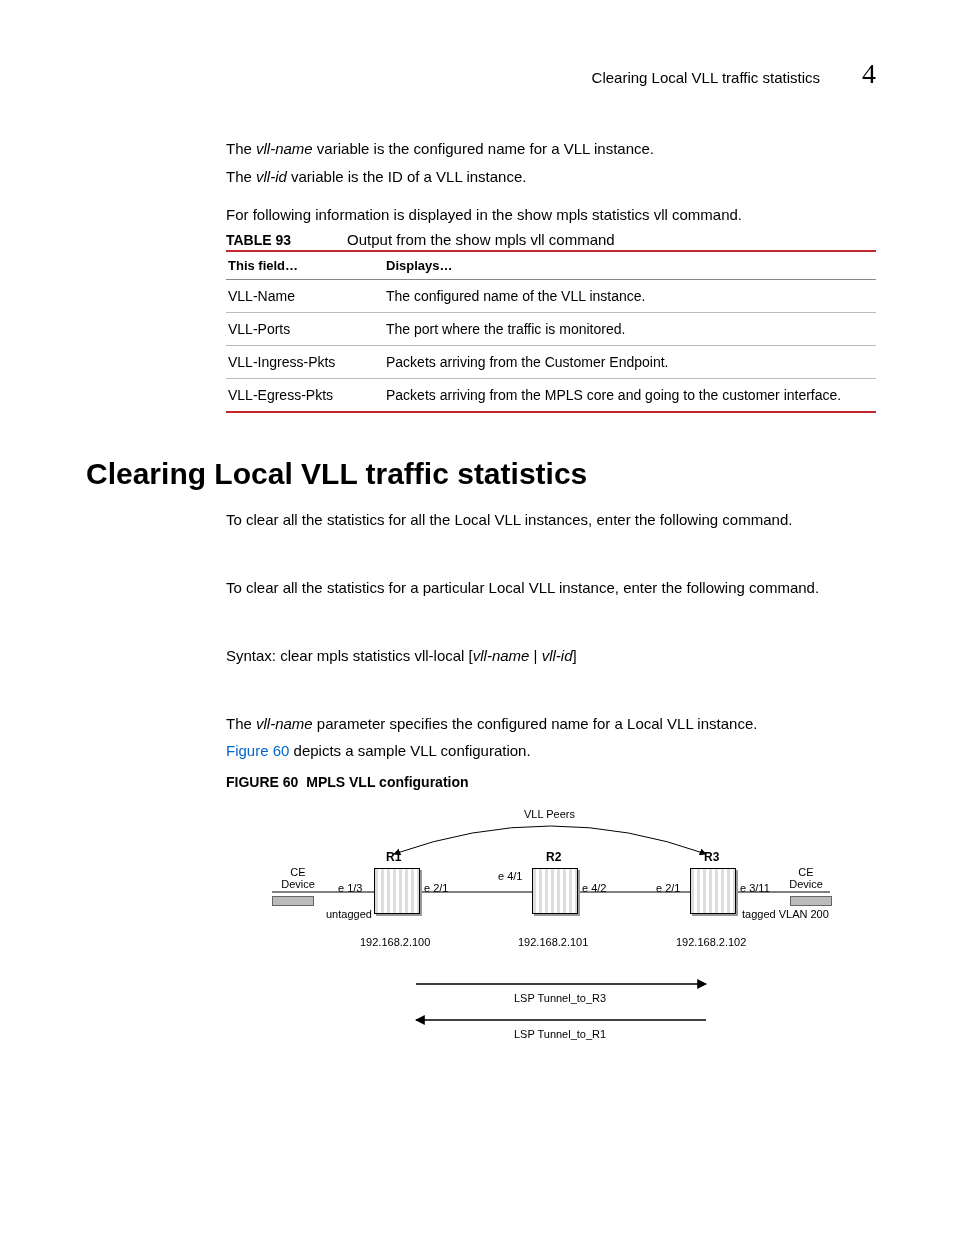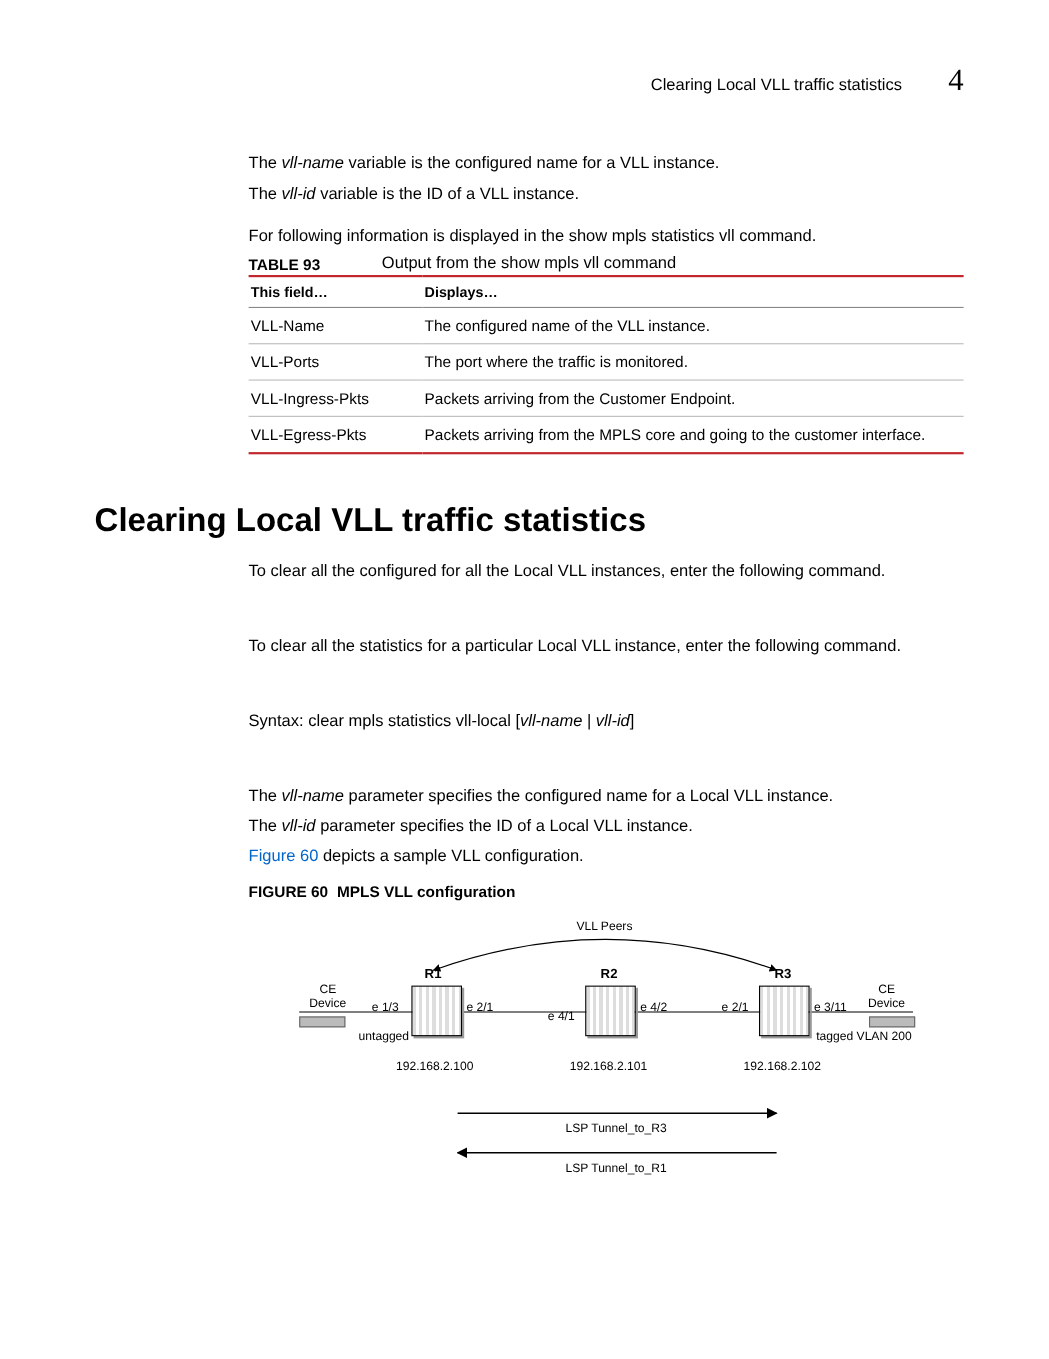--- a/index.html
+++ b/index.html
@@ -141,33 +141,30 @@
           <td>VLL-Egress-Pkts</td>
           <td>Packets arriving from the MPLS core and going to the customer interface.</td>
         </tr>
       </tbody>
     </table>
   </div>
 
   <h2 class="section">Clearing Local VLL traffic statistics</h2>
 
   <div class="body-col">
-    <p>To clear all the configured for all the Local VLL instances, enter the following command.</p>
+    <p>To clear all the statistics for all the Local VLL instances, enter the following command.</p>
     <div class="gap-lg"></div>
     <p>To clear all the statistics for a particular Local VLL instance, enter the following command.</p>
     <div class="gap-lg"></div>
     <p>
       <span>Syntax:  clear mpls statistics vll-local [</span><em class="var">vll-name</em><span> | </span><em class="var">vll-id</em><span>]</span>
     </p>
     <div class="gap-lg"></div>
     <p>
       <span>The </span><em class="var">vll-name</em><span> parameter specifies the configured name for a Local VLL instance.</span>
-    </p>
-    <p>
-      <span>The </span><em class="var">vll-id</em><span> parameter specifies the ID of a Local VLL instance.</span>
     </p>
   </div>
 
 
   <div class="body-col">
     <p>
       <a href="#" class="figref">Figure 60</a><span> depicts a sample VLL configuration.</span>
     </p>
     <p class="figcap">
       <span class="figlabel">FIGURE 60</span>
@@ -200,21 +197,21 @@
 
       <span class="lbl bold" style="left:120px; top:44px;">R1</span>
       <div class="router" style="left:108px; top:62px;"></div>
       <span class="lbl" style="left:72px;  top:76px;">e 1/3</span>
       <span class="lbl" style="left:158px; top:76px;">e 2/1</span>
       <span class="lbl" style="left:60px;  top:102px;">untagged</span>
       <span class="lbl" style="left:94px;  top:130px;">192.168.2.100</span>
 
       <span class="lbl bold" style="left:280px; top:44px;">R2</span>
       <div class="router" style="left:266px; top:62px;"></div>
-      <span class="lbl" style="left:232px; top:84px;">e 4/1</span>
+      <span class="lbl" style="left:232px; top:64px;">e 4/1</span>
       <span class="lbl" style="left:316px; top:76px;">e 4/2</span>
       <span class="lbl" style="left:252px; top:130px;">192.168.2.101</span>
 
       <span class="lbl bold" style="left:438px; top:44px;">R3</span>
       <div class="router" style="left:424px; top:62px;"></div>
       <span class="lbl" style="left:390px; top:76px;">e 2/1</span>
       <span class="lbl" style="left:474px; top:76px;">e 3/11</span>
       <span class="lbl" style="left:476px; top:102px;">tagged VLAN 200</span>
       <span class="lbl" style="left:410px; top:130px;">192.168.2.102</span>
 

